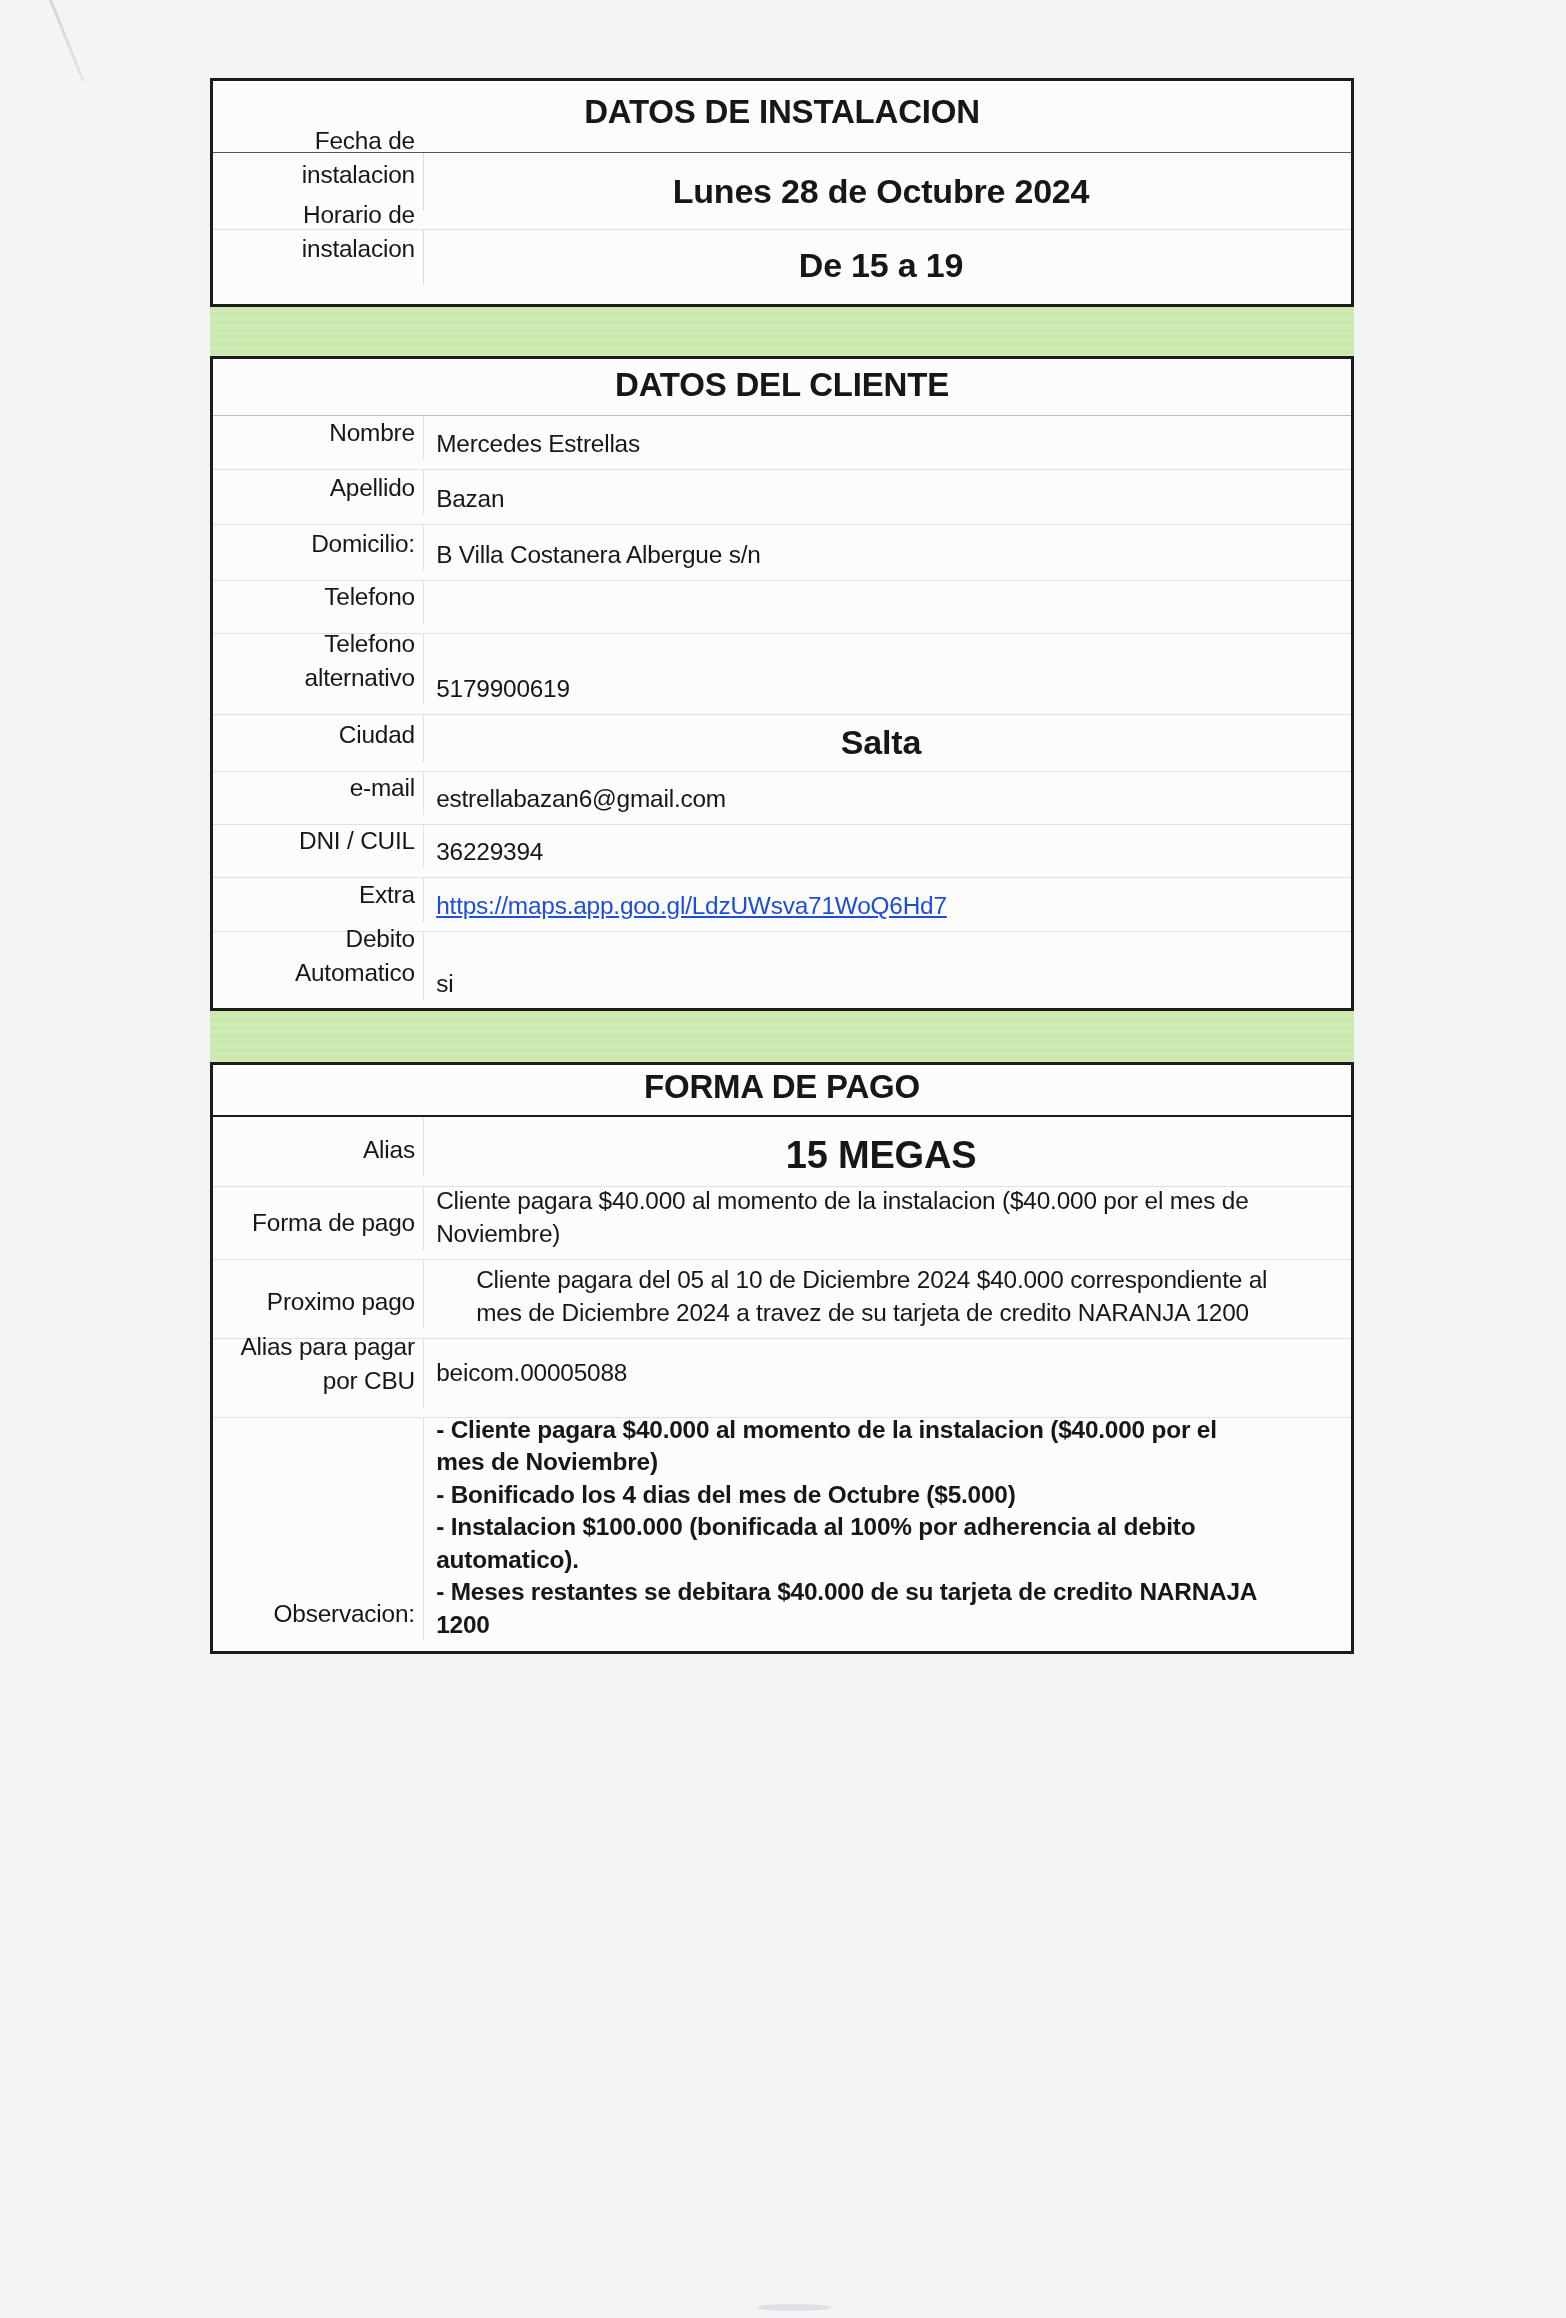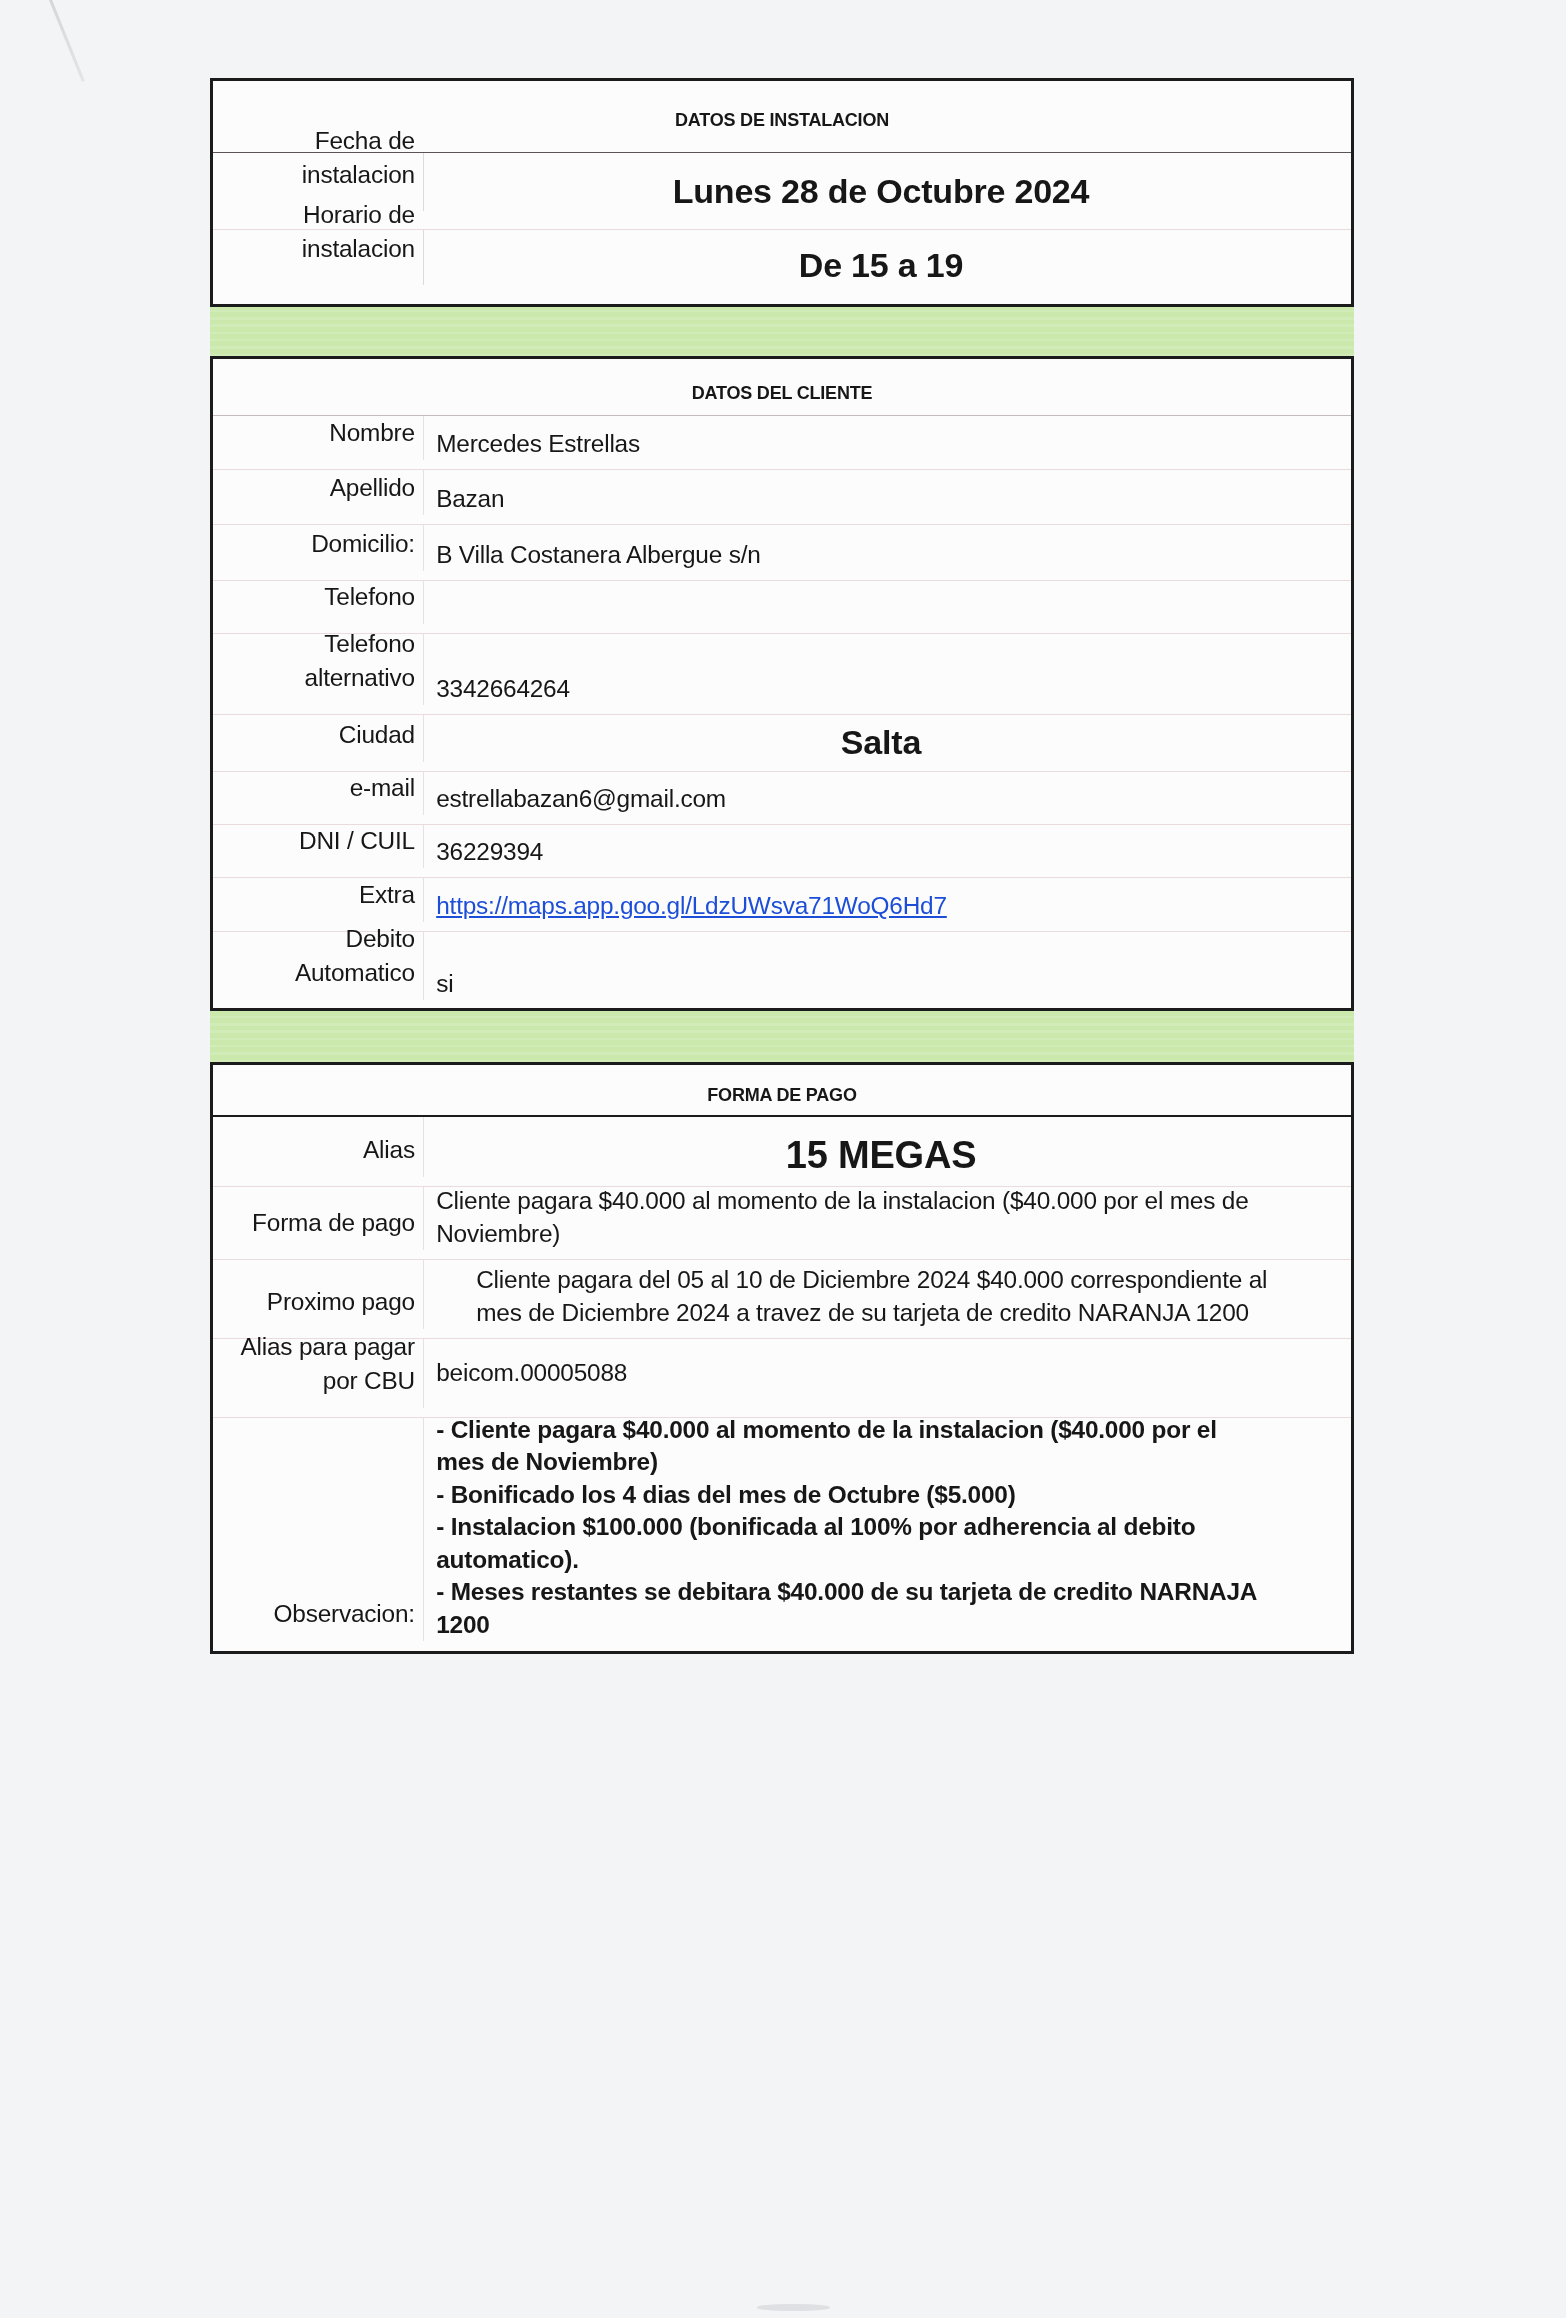--- a/index.html
+++ b/index.html
@@ -32,21 +32,21 @@
   }
   .band{
     position:absolute;left:210px;width:1144px;
     background:#cbe9ad;
     background-image:repeating-linear-gradient(0deg, rgba(255,255,255,.14) 0 2.4px, rgba(0,0,0,0) 2.4px 7.3px);
     box-sizing:border-box;
   }
   .hdr{
     display:flex;justify-content:center;align-items:flex-end;
     box-sizing:border-box;
-    font-weight:700;font-size:18px;
+    font-weight:700;font-size:33px;
   }
   .row{
     display:flex;align-items:flex-end;
     box-sizing:border-box;
     border-bottom:0.8px solid rgba(205,165,165,.38);
   }
   .row:last-child{border-bottom:none;}
   .label{
     width:211px;flex:0 0 211px;
     box-sizing:border-box;
@@ -121,21 +121,21 @@
     <div class="row" style="height:56px;">
       <div class="label">Domicilio:</div>
       <div class="v">B Villa Costanera Albergue s/n</div>
     </div>
     <div class="row" style="height:53px;">
       <div class="label">Telefono</div>
     </div>
     <div class="row" style="height:81px;">
       <div class="label">Telefono
 alternativo</div>
-      <div class="v">3342664264</div>
+      <div class="v">5179900619</div>
     </div>
     <div class="row" style="height:57px;">
       <div class="label">Ciudad</div>
       <div class="v big center">Salta</div>
     </div>
     <div class="row" style="height:53px;">
       <div class="label">e-mail</div>
       <div class="v">estrellabazan6@gmail.com</div>
     </div>
     <div class="row" style="height:53px;">

